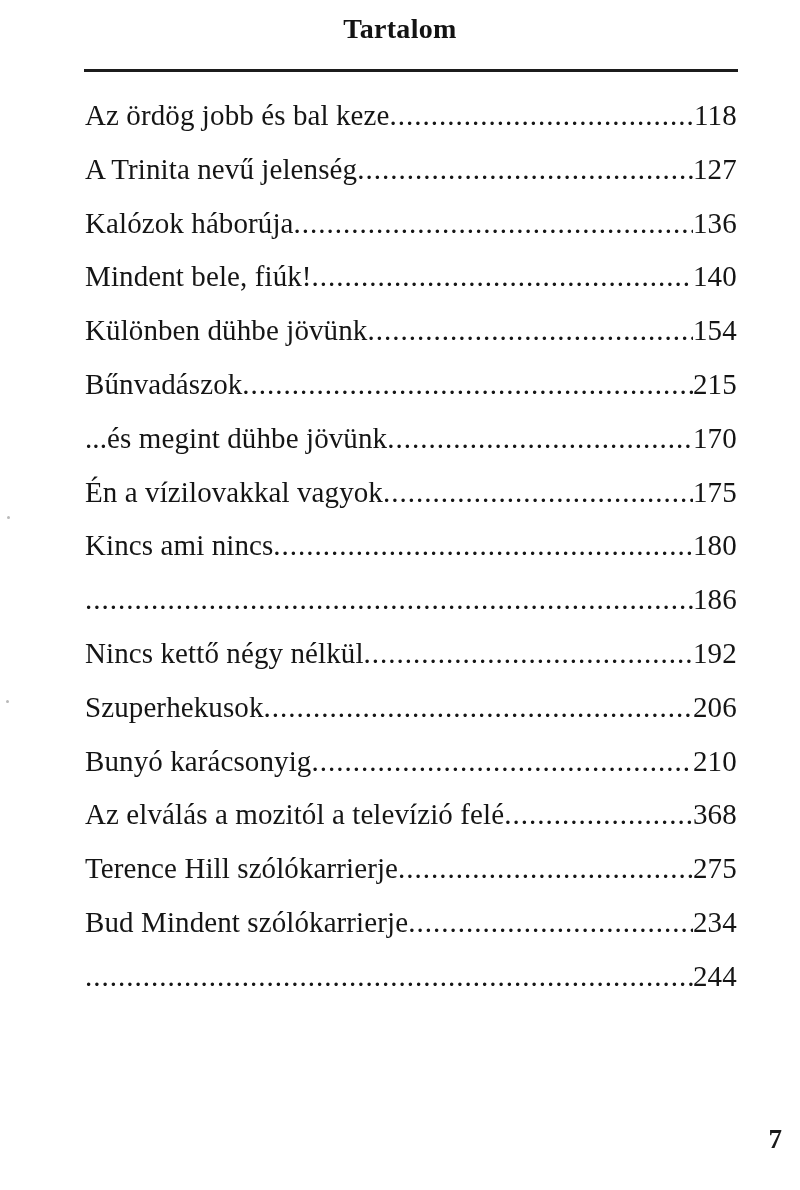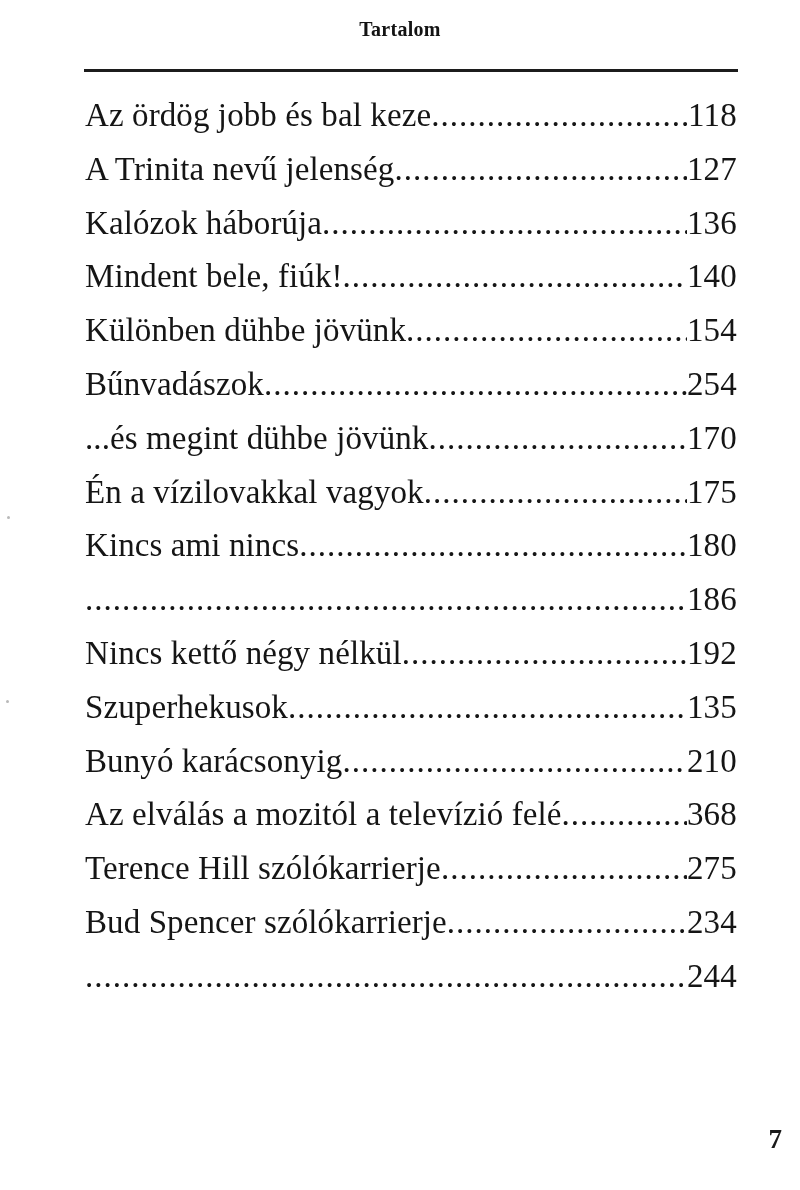--- a/index.html
+++ b/index.html
@@ -18,21 +18,21 @@
   .page {
     position: relative;
     width: 800px;
     height: 1190px;
     background: #ffffff;
   }
   .toc-title {
     margin: 0;
     padding-top: 11px;
     text-align: center;
-    font-size: 20px;
+    font-size: 28px;
     line-height: 36px;
     font-weight: bold;
     letter-spacing: 0.3px;
     color: #131313;
   }
   .title-rule {
     margin: 22px 0 0 84px;
     width: 654px;
     height: 3px;
     background: #1c1c1c;
@@ -40,21 +40,21 @@
   }
   .toc-list {
     margin: 0 0 0 85px;
     width: 652px;
     padding-top: 17px;
   }
   .toc-row {
     display: flex;
     align-items: flex-end;
     line-height: 53.8px;
-    font-size: 33px;
+    font-size: 29px;
     white-space: nowrap;
   }
   .toc-entry-title {
     flex: none;
     letter-spacing: 0.1px;
   }
   .toc-dots {
     flex: 1 1 auto;
     overflow: hidden;
     white-space: nowrap;
@@ -123,21 +123,21 @@
     <div class="toc-row">
       <span class="toc-entry-title">Különben dühbe jövünk</span>
       <span class="toc-dots"></span>
       <span class="toc-entry-page">154</span>
     </div>
 
 
     <div class="toc-row">
       <span class="toc-entry-title">Bűnvadászok</span>
       <span class="toc-dots"></span>
-      <span class="toc-entry-page">254</span>
+      <span class="toc-entry-page">215</span>
     </div>
 
     <div class="toc-row">
       <span class="toc-entry-title">...és megint dühbe jövünk</span>
       <span class="toc-dots"></span>
       <span class="toc-entry-page">170</span>
     </div>
 
     <div class="toc-row">
       <span class="toc-entry-title">Én a vízilovakkal vagyok</span>
@@ -158,21 +158,21 @@
 
     <div class="toc-row">
       <span class="toc-entry-title">Nincs kettő négy nélkül</span>
       <span class="toc-dots"></span>
       <span class="toc-entry-page">192</span>
     </div>
 
     <div class="toc-row">
       <span class="toc-entry-title">Szuperhekusok</span>
       <span class="toc-dots"></span>
-      <span class="toc-entry-page">135</span>
+      <span class="toc-entry-page">206</span>
     </div>
 
     <div class="toc-row">
       <span class="toc-entry-title">Bunyó karácsonyig</span>
       <span class="toc-dots"></span>
       <span class="toc-entry-page">210</span>
     </div>
 
     <div class="toc-row">
       <span class="toc-entry-title">Az elválás a mozitól a televízió felé</span>
@@ -180,21 +180,21 @@
       <span class="toc-entry-page">368</span>
     </div>
 
     <div class="toc-row">
       <span class="toc-entry-title">Terence Hill szólókarrierje</span>
       <span class="toc-dots"></span>
       <span class="toc-entry-page">275</span>
     </div>
 
     <div class="toc-row">
-      <span class="toc-entry-title">Bud Spencer szólókarrierje</span>
+      <span class="toc-entry-title">Bud Mindent szólókarrierje</span>
       <span class="toc-dots"></span>
       <span class="toc-entry-page">234</span>
     </div>
 
     <div class="toc-row">
       <span class="toc-dots"></span>
       <span class="toc-entry-page">244</span>
     </div>
   </div>
 

